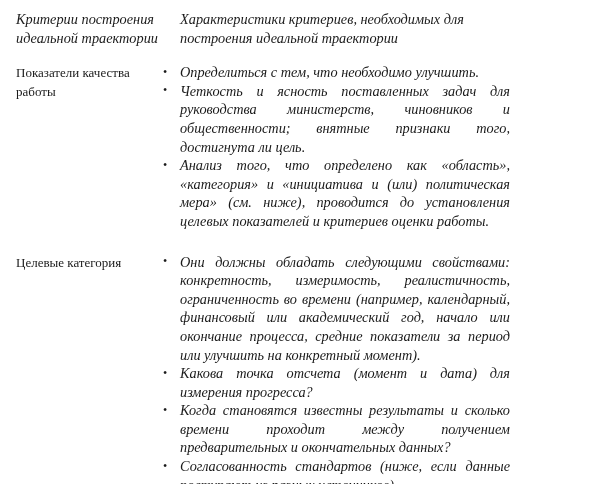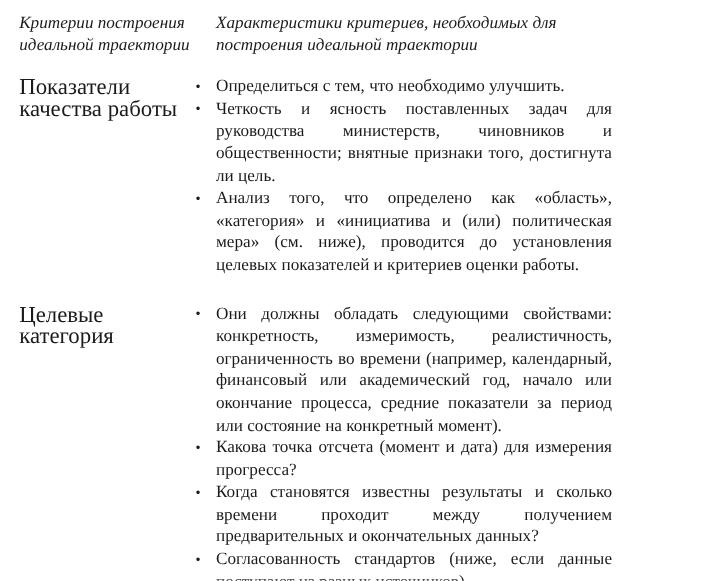--- a/index.html
+++ b/index.html
@@ -42,21 +42,21 @@
     line-height: 18.6px;
     padding-bottom: 16px;
   }
   .hdr-cell.right {
     padding-left: 17px;
     margin-top: 16px;
   }
 
   
   .row-label {
-    font-size: 19px;
+    font-size: 13px;
     line-height: 18.6px;
     padding-top: 1px;
     padding-bottom: 22px;
   }
   .row-content {
     padding-left: 0;
     padding-bottom: 22px;
   }
   .row-last .row-label,
   .row-last .row-content {
@@ -82,20 +82,21 @@
     position: absolute;
     left: 0;
     top: -0.5px;
     font-size: 12px;
     line-height: 18.6px;
     color: #1a1a1a;
   }
   
   ul.bullets > li > span.txt {
     display: block;
+    font-style: italic;
   }
 </style>
 </head>
 <body>
 
 <div class="page">
   <table class="doc-table">
     <colgroup>
       <col class="c-left">
       <col class="c-right">
@@ -123,21 +124,21 @@
             </li>
           </ul>
         </td>
       </tr>
 
       <tr class="row-last">
         <td class="row-label">Целевые категория</td>
         <td class="row-content">
           <ul class="bullets">
             <li>
-              <span class="txt">Они должны обладать следующими свойствами: конкретность, измеримость, реалистичность, ограниченность во времени (например, календарный, финансовый или академический год, начало или окончание процесса, средние показатели за период или состояние на конкретный момент).</span>
+              <span class="txt">Они должны обладать следующими свойствами: конкретность, измеримость, реалистичность, ограниченность во времени (например, календарный, финансовый или академический год, начало или окончание процесса, средние показатели за период или улучшить на конкретный момент).</span>
             </li>
             <li>
               <span class="txt">Какова точка отсчета (момент и дата) для измерения прогресса?</span>
             </li>
             <li>
               <span class="txt">Когда становятся известны результаты и сколько времени проходит между получением предварительных и окончательных данных?</span>
             </li>
             <li>
               <span class="txt">Согласованность стандартов (ниже, если данные поступают из разных источников).</span>
             </li>

